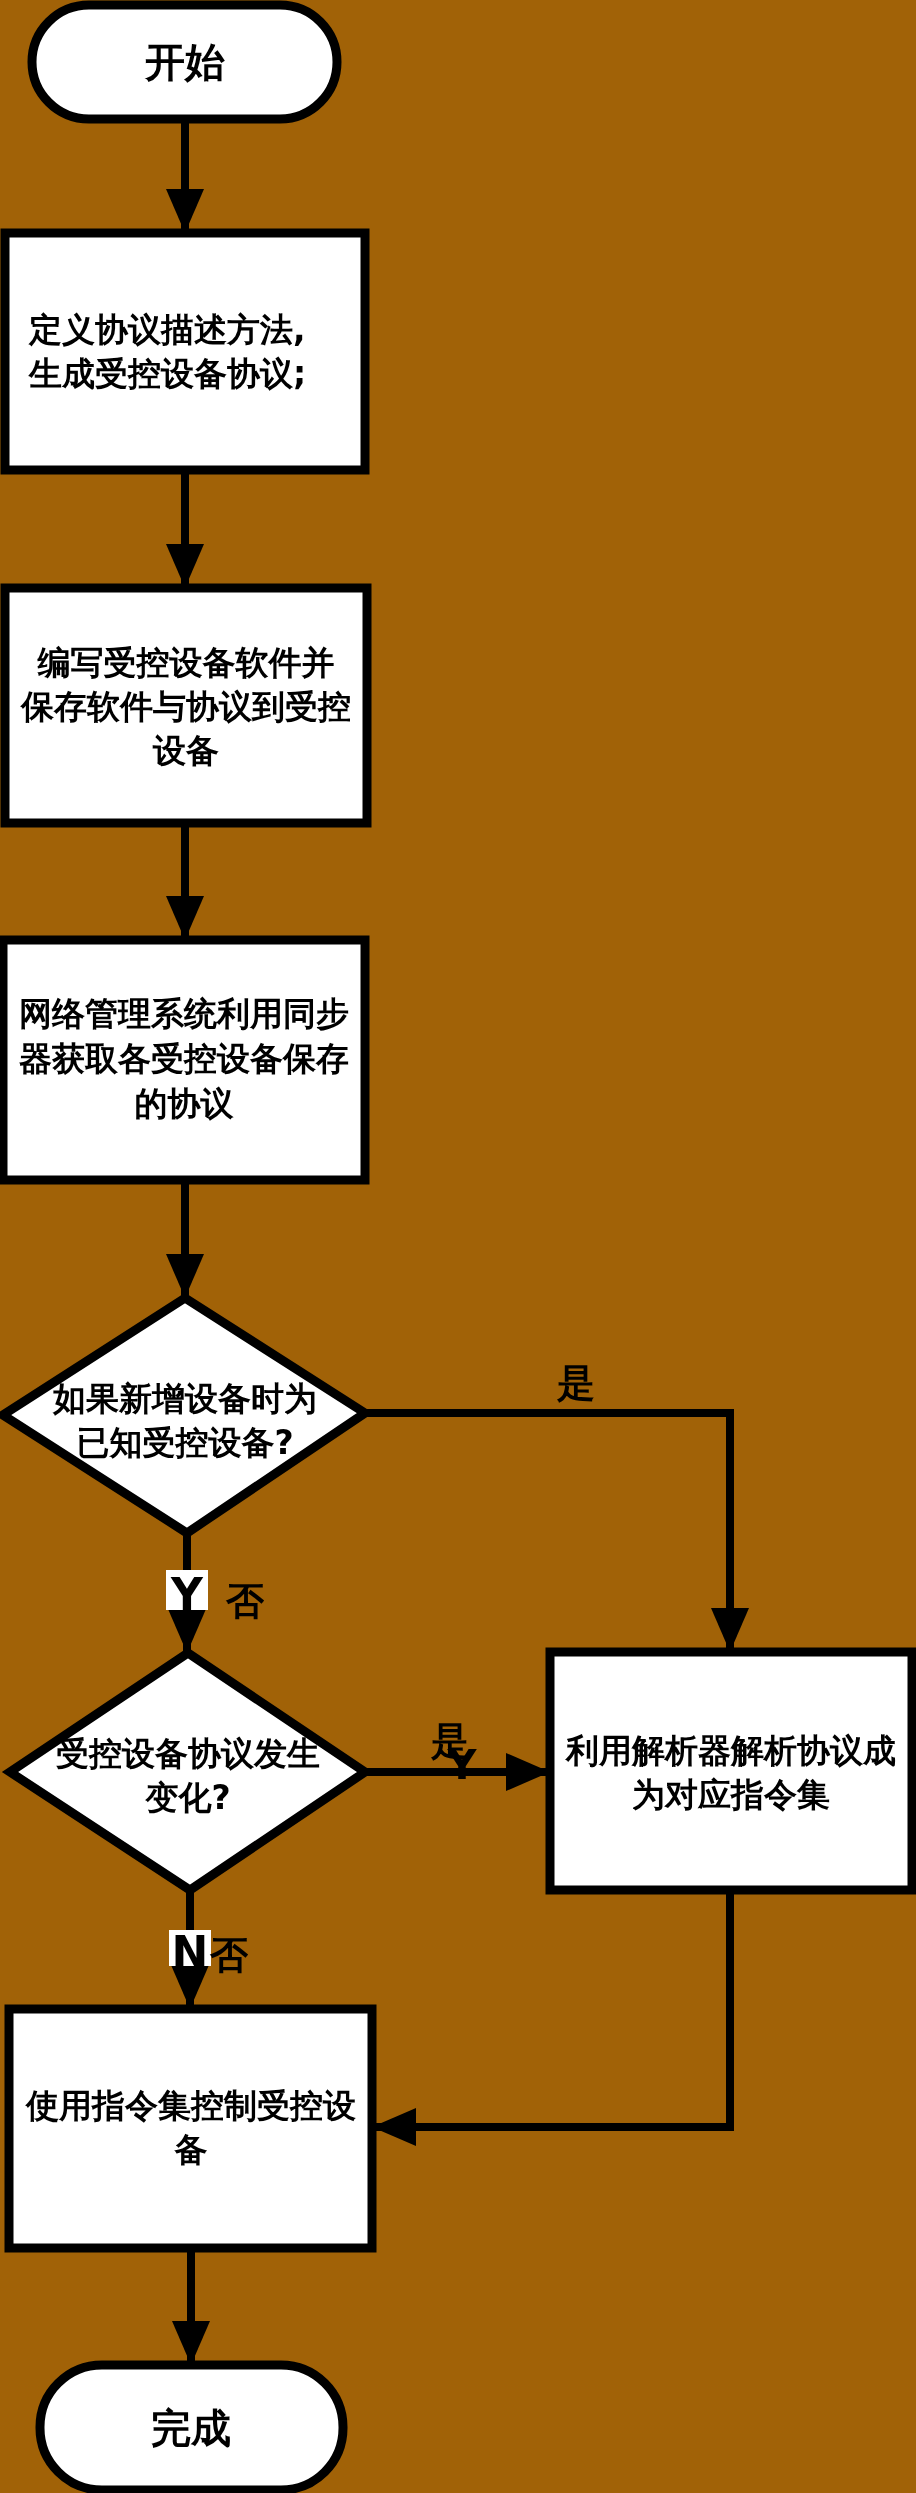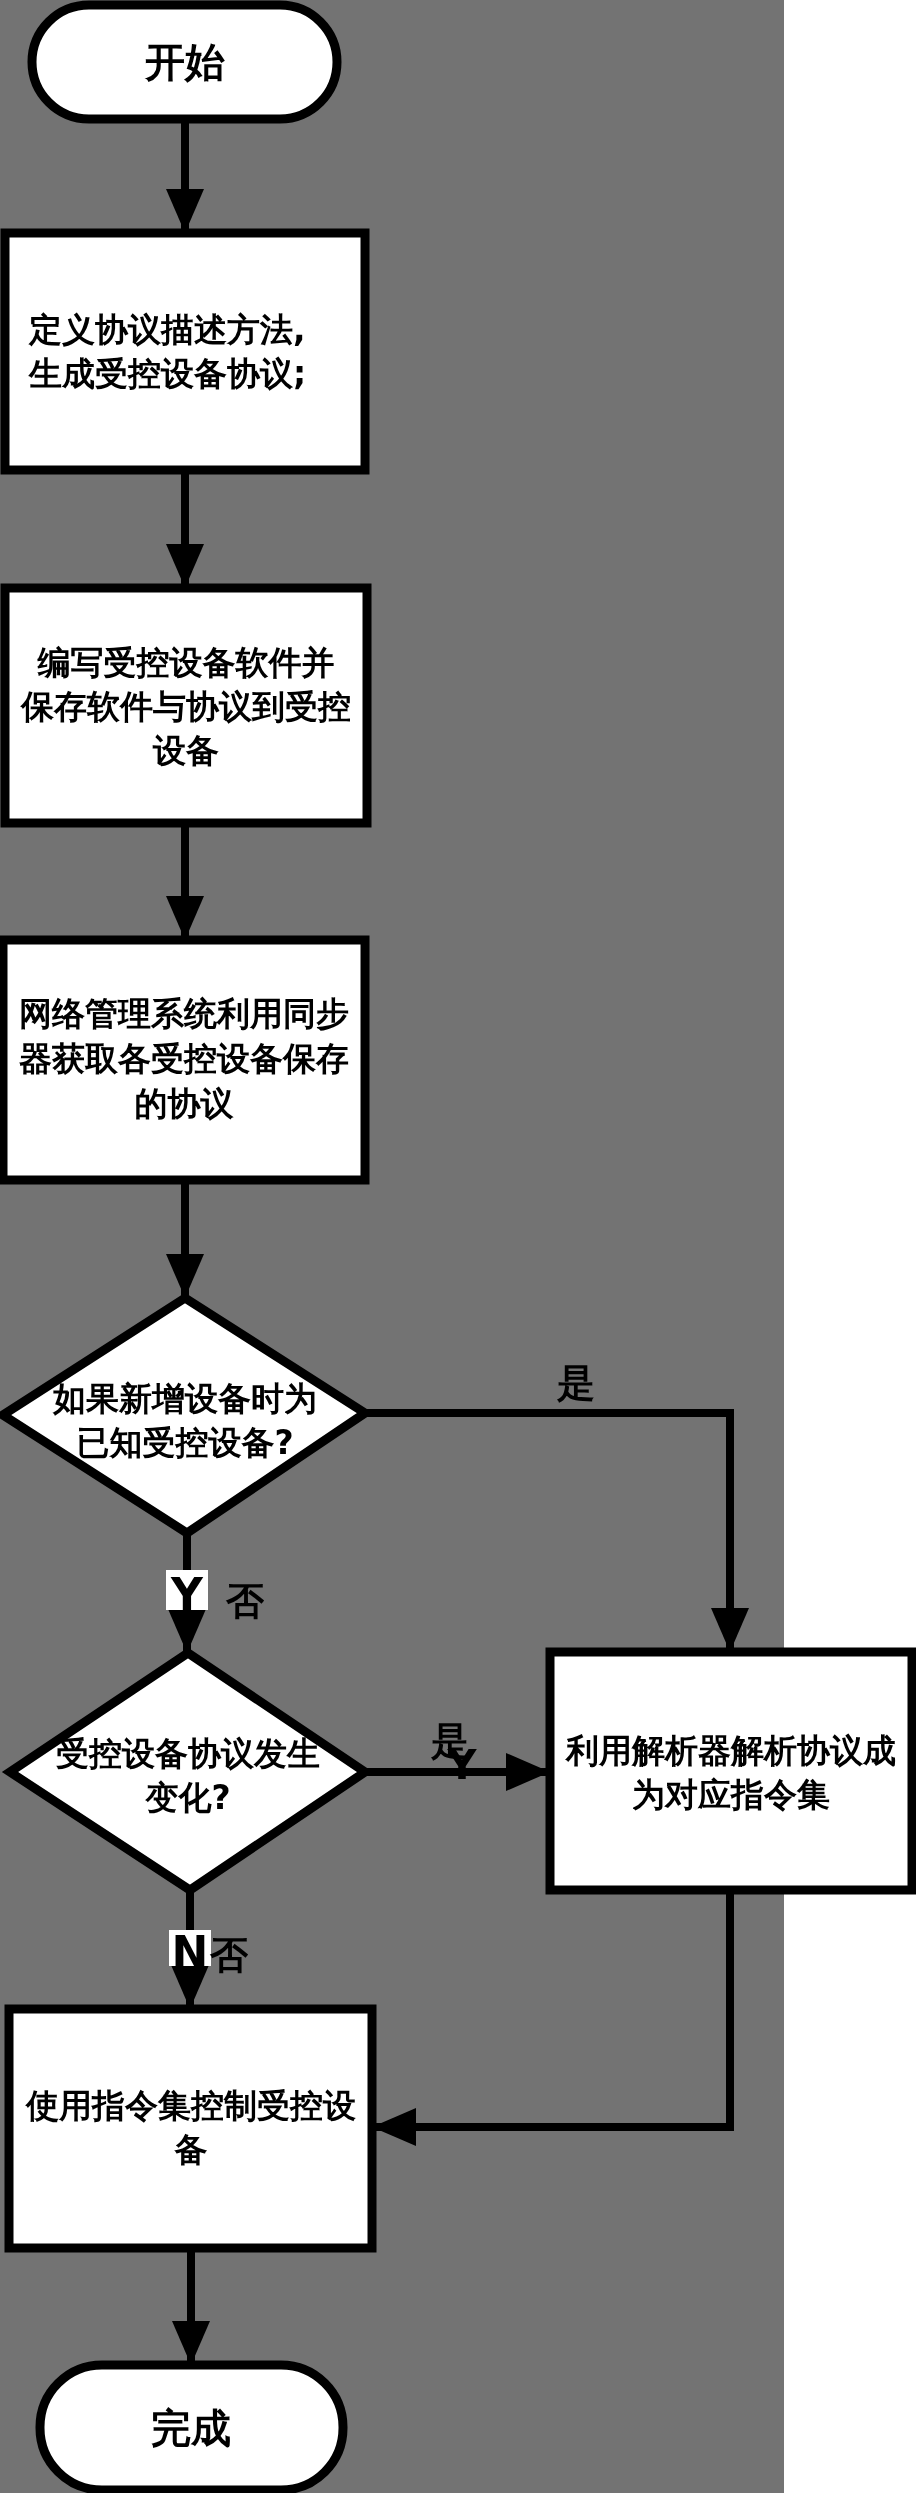--- a/index.html
+++ b/index.html
@@ -1,23 +1,23 @@
 <!DOCTYPE html>
 <html><head>
 <meta charset="utf-8">
 <style>
   html, body {
     margin: 0;
     padding: 0;
     background: #ffffff;
   }
   .canvas-wrap {
-    width: 784px;
+    width: 916px;
     height: 2493px;
-    background: #737373;
+    background: #a16207;
     text-align: center;
   }
   svg { display: block; }
   .shape {
     fill: #ffffff;
     stroke: #000000;
     stroke-width: 9;
   }
   .edge {
     fill: none;

